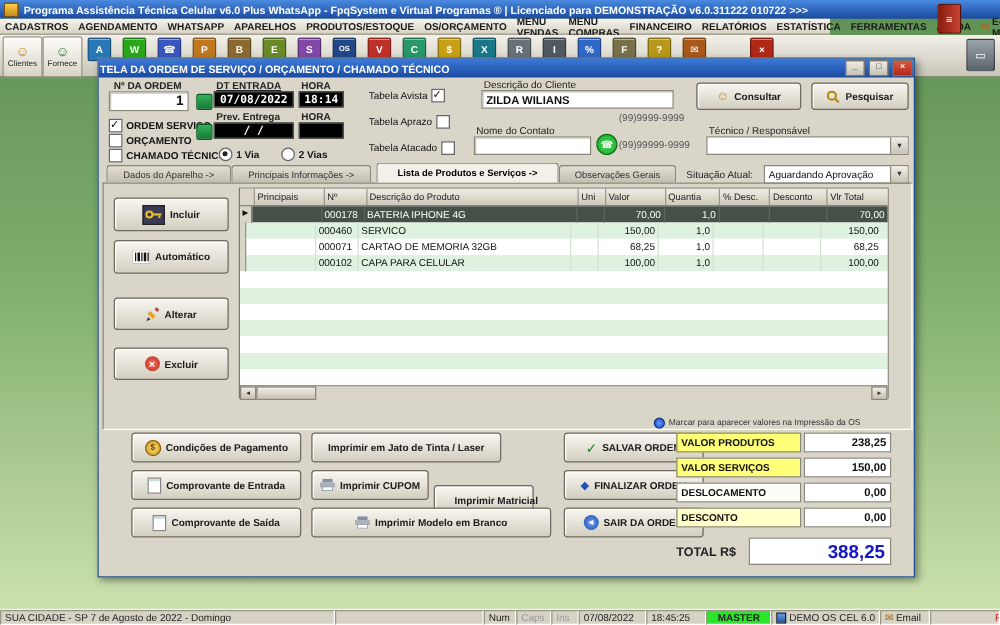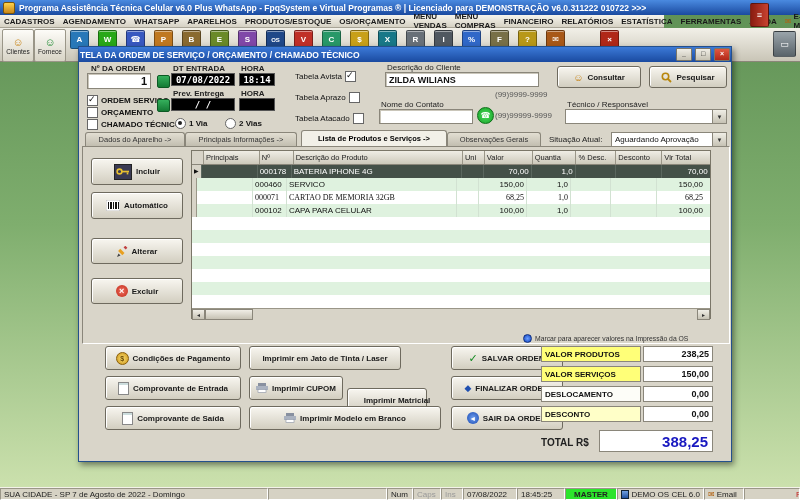--- a/index.html
+++ b/index.html
@@ -4,21 +4,21 @@
 <style>
   html,body{margin:0;padding:0;width:800px;height:500px;overflow:hidden;
     font-family:"Liberation Sans","DejaVu Sans",sans-serif;}
   body{position:relative;background:linear-gradient(180deg,#5e9054 0%,#7fae6e 45%,#cfe3b0 100%);}
   
   .titlebar{position:absolute;left:0;top:0;width:800px;height:15px;
     background:linear-gradient(180deg,#4a8ae0,#1a4aa0);color:#fff;font-size:8.5px;font-weight:bold;
     display:flex;align-items:center;gap:4px;padding-left:3px;box-sizing:border-box;white-space:nowrap;}
   .app-ico{width:10px;height:10px;background:linear-gradient(#ffd24a,#c8861a);border:1px solid #7a5408;border-radius:2px;}
   .menubar{position:absolute;left:0;top:15px;width:664px;height:13px;
-    background:linear-gradient(180deg,#f6f4ec,#d6d2c4);display:flex;align-items:center;
+    background:linear-gradient(180deg,#f6f4ec,#d6d2c4);display:flex;
     font-size:8px;font-weight:bold;color:#1a1a1a;border-bottom:1px solid #a8a496;box-sizing:border-box;}
   .mi{padding:0 4px;cursor:default;height:13px;display:flex;align-items:center;gap:2px;}
   .mi .env{color:#b06010;font-size:8px;}
   .toolbar{position:absolute;left:0;top:28px;width:800px;height:34px;
     background:linear-gradient(180deg,#f2f0e8,#c9c5b7);border-bottom:1px solid #8a8678;box-sizing:border-box;}
   .tbtn{position:absolute;top:1px;width:30px;height:31px;border:1px solid #9a9688;border-radius:2px;
     background:linear-gradient(#fdfcf8,#d8d4c6);display:flex;flex-direction:column;align-items:center;justify-content:center;
     font-size:6.5px;color:#222;}
   .tbtn .face{font-size:11px;line-height:11px;}
   .ticon{position:absolute;top:2px;width:17px;height:17px;border:1px solid rgba(0,0,0,.35);border-radius:2px;
@@ -70,21 +70,21 @@
   
   .tablewrap{position:absolute;left:112px;top:88px;width:520px;height:169px;border:1px solid #7a7668;background:#fff;box-sizing:border-box;}
   .thead{display:flex;height:13px;background:linear-gradient(#efede5,#cdc9bb);border-bottom:1px solid #8a867a;}
   .th{font-size:7.5px;color:#222;line-height:13px;padding:0 2px;box-sizing:border-box;border-right:1px solid #9a9688;overflow:hidden;white-space:nowrap;}
   .trow{display:flex;height:13px;}
   .tc{font-size:8px;line-height:13px;padding:0 2px;box-sizing:border-box;border-right:1px solid #d2e2d2;overflow:hidden;white-space:nowrap;}
   .num{text-align:right;}
   .row-sel{background:#445048;color:#fff;}
   .row-sel .tc{border-right-color:#5a665e;}
   .row-green{background:#dff2df;}
-  .row-white{background:#fff;font-family:Liberation Serif, serif;}
+  .row-white{background:#fff;}
   .ind{background:#d8d4c8;border-right:1px solid #9a9688;text-align:center;font-size:6px;line-height:13px;color:#111;}
   .tfill{height:91px;background:repeating-linear-gradient(180deg,#fff 0 13px,#dff2df 13px 26px);}
   .hscroll{height:11px;background:#d8d4c8;border-top:1px solid #9a9688;display:flex;align-items:stretch;}
   .sbtn{width:11px;background:linear-gradient(#f0eee6,#c6c2b4);border:1px solid #8a867a;font-size:5px;
     display:flex;align-items:center;justify-content:center;color:#333;}
   .sthumb{width:46px;background:linear-gradient(#f0eee6,#c6c2b4);border:1px solid #8a867a;}
   
   .tlabel{position:absolute;width:100px;height:16px;border:1px solid #8a867a;font-size:8px;font-weight:bold;
     display:flex;align-items:center;padding-left:3px;box-sizing:border-box;}
   .tval{position:absolute;width:70px;height:16px;background:#fff;border:1px solid #8a867a;font-size:9px;font-weight:bold;
@@ -199,21 +199,21 @@
     <div class="chkrow" style="left:8px;top:45px;">
       <span class="cb"></span>
       <span>ORÇAMENTO</span>
     </div>
     <div class="chkrow" style="left:8px;top:57px;">
       <span class="cb"></span>
       <span>CHAMADO TÉCNICO</span>
     </div>
 
     <span class="greenbox" style="left:78px;top:13px;"></span>
-    <div class="lbl" style="left:94px;top:2px;">DT ENTRADA</div>
+    <div class="lbl" style="left:94px;top:2px;text-decoration:underline;">DT ENTRADA</div>
     <div class="digital" style="left:92px;top:11px;width:64px;height:13px;">07/08/2022</div>
     <div class="lbl" style="left:162px;top:2px;">HORA</div>
     <div class="digital" style="left:160px;top:11px;width:36px;height:13px;">18:14</div>
 
     <span class="greenbox" style="left:78px;top:37px;"></span>
     <div class="lbl" style="left:94px;top:27px;">Prev. Entrega</div>
     <div class="digital" style="left:92px;top:36px;width:64px;height:13px;">/  /</div>
     <div class="lbl" style="left:162px;top:27px;">HORA</div>
     <div class="digital" style="left:160px;top:36px;width:36px;height:13px;"></div>
 

